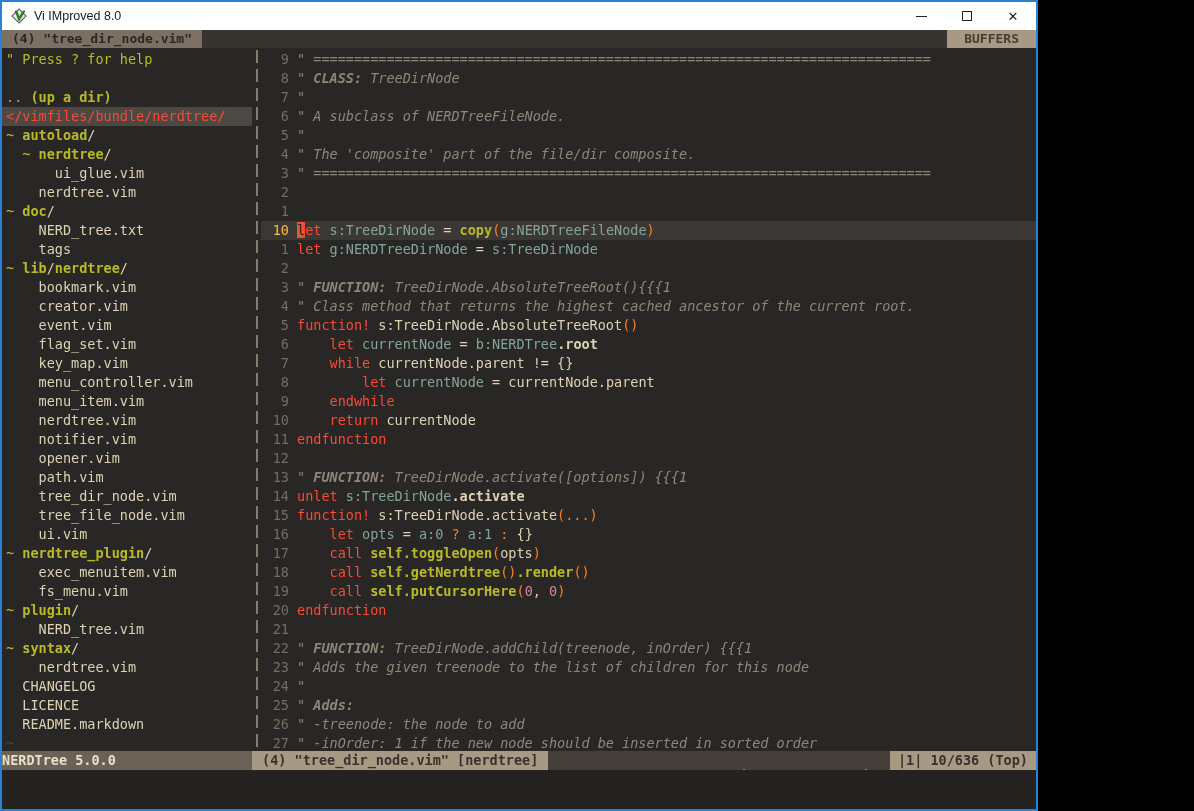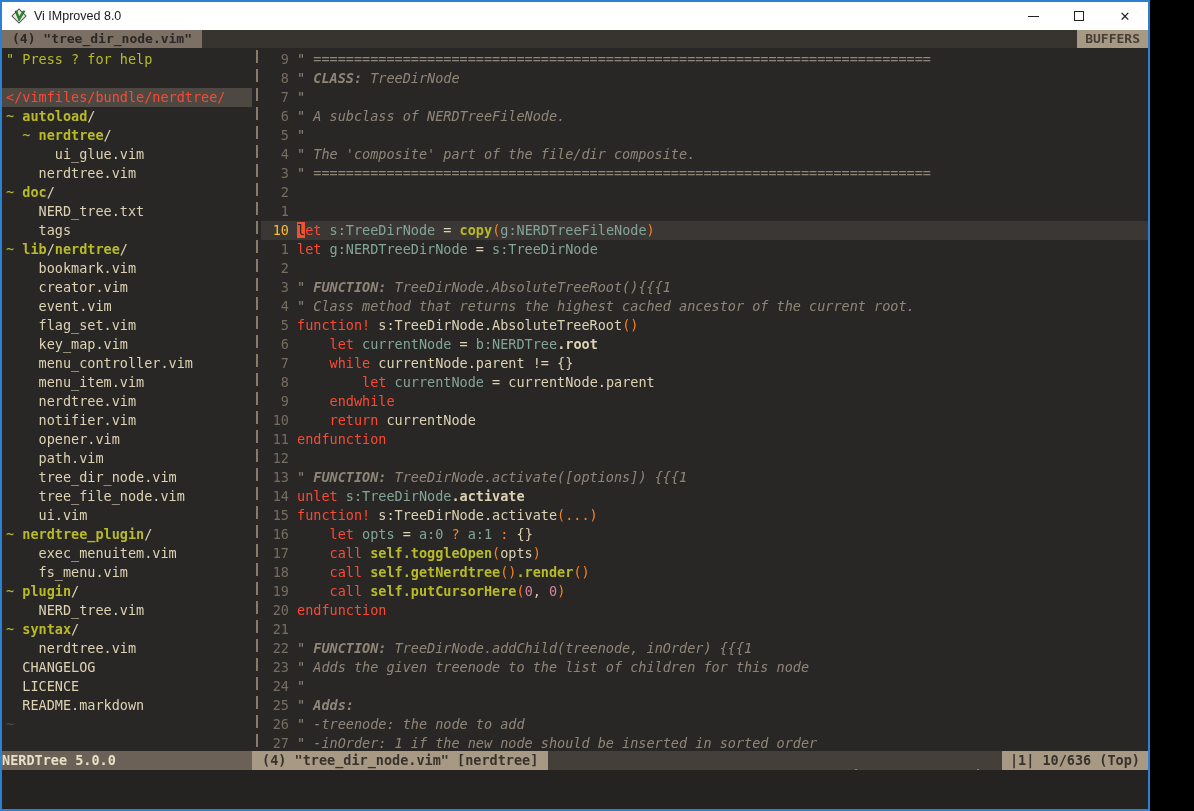--- a/index.html
+++ b/index.html
@@ -11,38 +11,38 @@
     --fg:#ddd2b2; --green:#b8bb26; --orange:#fe8019; --purple:#d3869b;
     --lnum:#756d5f; --lnumcur:#fabd2f; --cursorblk:#f2502e;
     --st-left-bg:#6b6156; --st-left-fg:#eae0c8;
     --st-active-bg:#a89984; --st-active-fg:#38322c;
     --st-fill-bg:#453f3a; --st-fill-fg:#d2c6ab;
     --cmd-bg:#252321; --endtilde:#4e4843;
   }
   *{box-sizing:border-box; margin:0; padding:0;}
   html,body{width:1194px;height:811px;overflow:hidden;background:#000;}
   .window{
-    width:1150px;height:811px;border:2px solid var(--border-blue);
+    width:1038px;height:811px;border:2px solid var(--border-blue);
     display:flex;flex-direction:column;background:var(--bg);
     font-family:"DejaVu Sans Mono", monospace;
   }
   
   .titlebar{height:28px;background:var(--titlebar-bg);display:flex;align-items:center;flex:none;}
   .titlebar .app-icon{width:18px;height:16px;margin:0 6px 0 8px;flex:none;}
   .titlebar .title{font-family:"Liberation Sans", sans-serif;font-size:12.5px;color:var(--titlebar-fg);flex:1;}
   .winbtns{display:flex;height:100%;flex:none;}
   .winbtn{width:46px;height:100%;display:flex;align-items:center;justify-content:center;cursor:default;}
   .glyph-min{width:11px;height:1px;background:#222;}
   .glyph-max{width:10px;height:10px;border:1px solid #222;}
   .glyph-close{font-family:"DejaVu Sans", sans-serif;font-size:13px;color:#222;line-height:1;}
   
   .tabline{height:18px;background:var(--tabline-bg);display:flex;flex:none;font-size:13px;font-weight:bold;}
   .tab{background:var(--tab-bg);color:var(--tab-fg);padding:0 10px;line-height:18px;white-space:pre;}
   .tab-fill{flex:1;}
-  .buffers{background:var(--buffers-bg);color:var(--buffers-fg);padding:0 8px;line-height:18px;}
+  .buffers{background:var(--buffers-bg);color:var(--buffers-fg);padding:0 17px;line-height:18px;}
   
   .main{flex:none;height:703px;display:flex;overflow:hidden;}
   .nt{width:250px;flex:none;overflow:hidden;padding-top:2px;}
   .vsep{width:9px;flex:none;display:flex;justify-content:center;padding-top:2px;}
   .vsep .dash{width:2px;height:100%;background:repeating-linear-gradient(to bottom,var(--sep) 0 13px,transparent 13px 19px);}
   .editor{flex:1;overflow:hidden;padding-top:2px;}
   .row{height:19px;line-height:19px;font-size:13.5px;white-space:pre;display:flex;}
   .nt .row{padding-left:4px;}
   .nt .cursorline{background:var(--nt-cursor-bg);}
   .editor .cursorline{background:var(--cursorline-bg);}
@@ -102,20 +102,21 @@
     <span class="tab">(4) "tree_dir_node.vim"</span>
     <span class="tab-fill"></span>
     <span class="buffers">BUFFERS</span>
   </div>
 
   <div class="main">
     <div class="nt">
       <div>
           <div class="row"><span class="code"><span class="tok-help">" Press ? for help</span></span></div>
           <div class="row"><span class="code"></span></div>
+          <div class="row"><span class="code"><span class="tok-dim">.. </span><span class="tok-dirb">(up a dir)</span></span></div>
           <div class="row cursorline"><span class="code"><span class="tok-red">&lt;/vimfiles/bundle/nerdtree/</span></span></div>
           <div class="row"><span class="code"><span class="tok-til">~ </span><span class="tok-dirb">autoload</span><span class="tok-f">/</span></span></div>
           <div class="row"><span class="code"><span class="tok-f">  </span><span class="tok-til">~ </span><span class="tok-dirb">nerdtree</span><span class="tok-f">/</span></span></div>
           <div class="row"><span class="code"><span class="tok-f">      ui_glue.vim</span></span></div>
           <div class="row"><span class="code"><span class="tok-f">    nerdtree.vim</span></span></div>
           <div class="row"><span class="code"><span class="tok-til">~ </span><span class="tok-dirb">doc</span><span class="tok-f">/</span></span></div>
           <div class="row"><span class="code"><span class="tok-f">    NERD_tree.txt</span></span></div>
           <div class="row"><span class="code"><span class="tok-f">    tags</span></span></div>
           <div class="row"><span class="code"><span class="tok-til">~ </span><span class="tok-dirb">lib</span><span class="tok-f">/</span><span class="tok-dirb">nerdtree</span><span class="tok-f">/</span></span></div>
           <div class="row"><span class="code"><span class="tok-f">    bookmark.vim</span></span></div>

